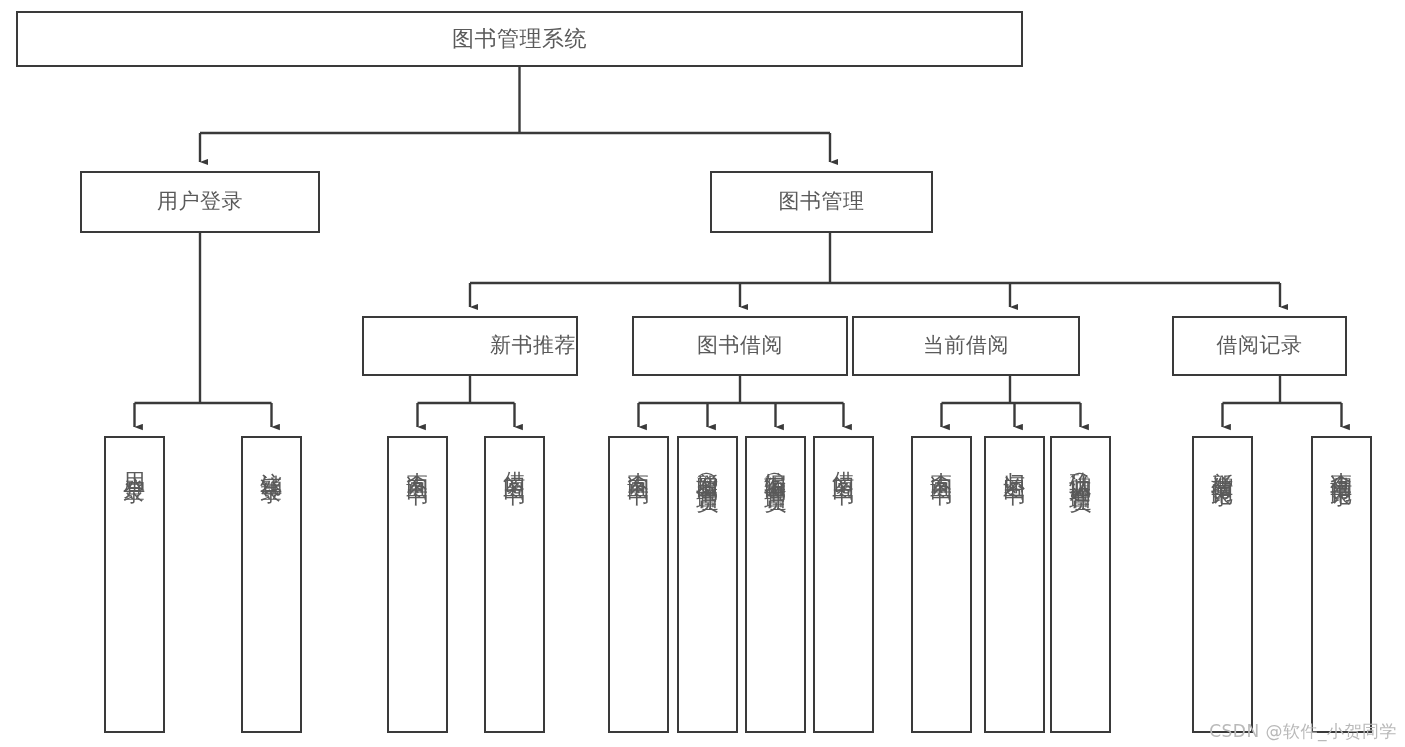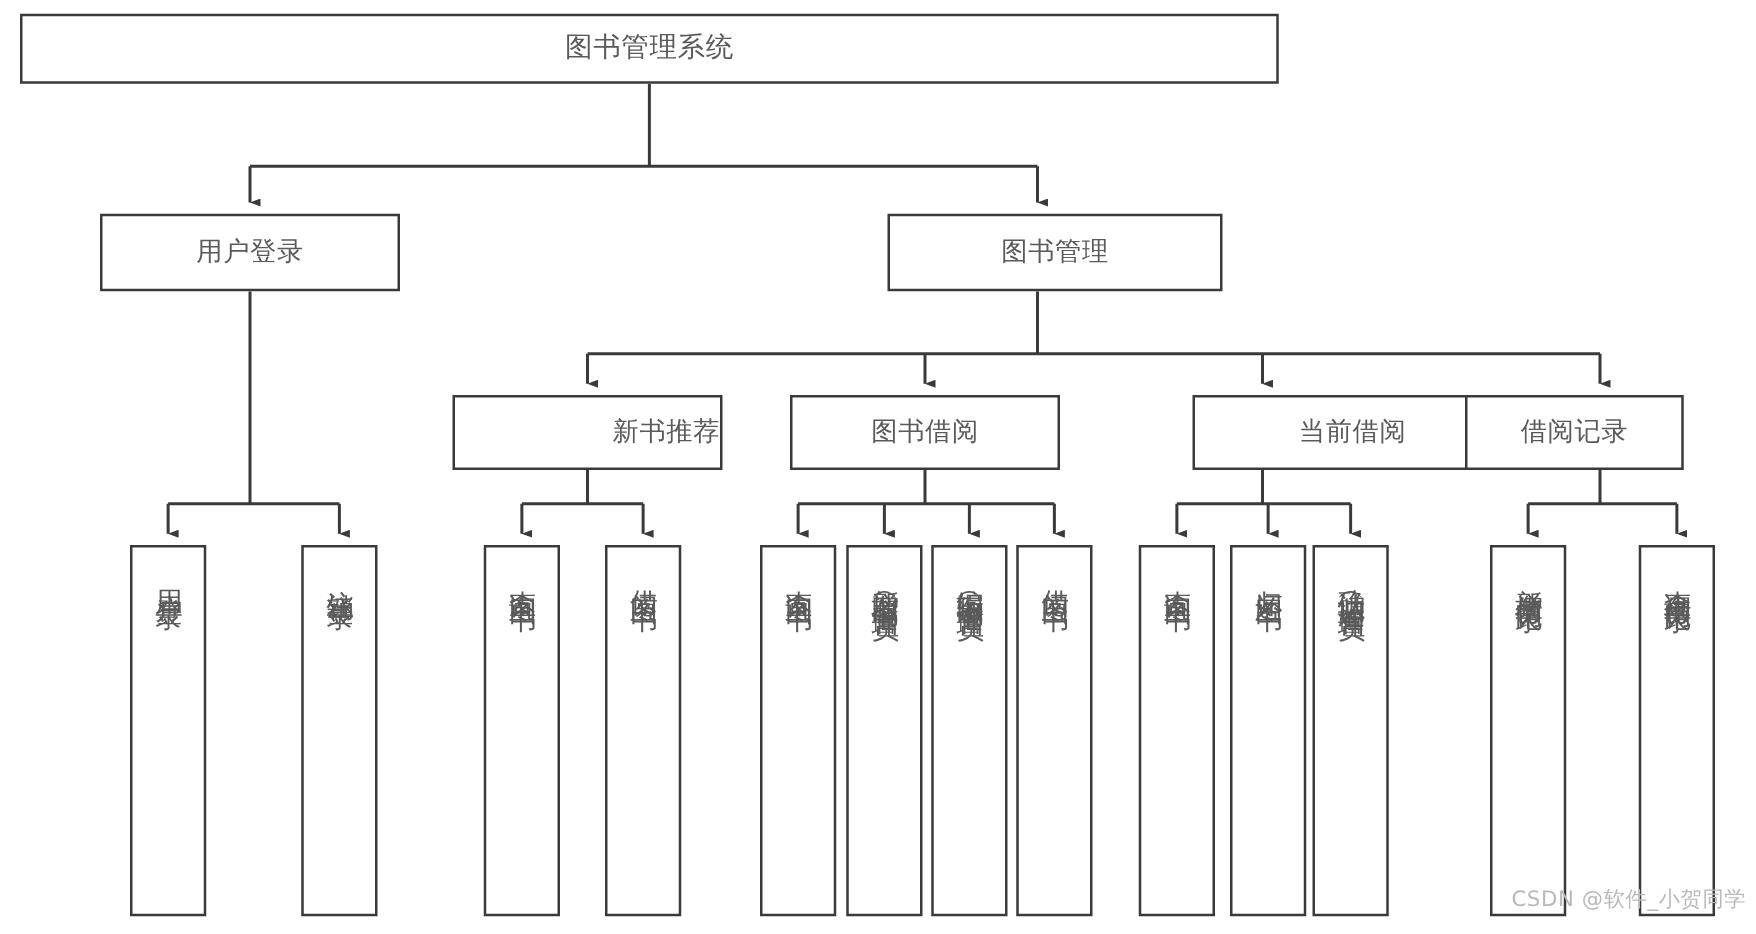--- a/index.html
+++ b/index.html
@@ -66,21 +66,21 @@
     line-height: 1.25;
     letter-spacing: 4px;
     white-space: nowrap;
   }
   .node.v.tall-text .node-label {
     letter-spacing: 3px;
   }
   #watermark {
     position: absolute;
     right: 8px;
-    bottom: 16px;
+    bottom: 4px;
     font-size: 17px;
     color: #b9b9b9;
     font-family: "DejaVu Sans", "Liberation Sans", sans-serif;
     white-space: nowrap;
     letter-spacing: 0.5px;
     margin-left: 20px;
   }
 </style>
 </head>
 <body>
@@ -130,30 +130,30 @@
       </g>
   </svg>
 
   <div id="nodes-container">
       <div class="node h root" style="left: 16px; top: 11px; width: 1007px; height: 56px;">
         <span class="node-label">图书管理系统</span>
       </div>
       <div class="node h" style="left: 80px; top: 171px; width: 240px; height: 62px;">
         <span class="node-label">用户登录</span>
       </div>
-      <div class="node h" style="left: 710px; top: 171px; width: 268px; height: 62px;">
+      <div class="node h" style="left: 710px; top: 171px; width: 223px; height: 62px;">
         <span class="node-label">图书管理</span>
       </div>
       <div class="node h" style="left: 362px; top: 316px; width: 216px; height: 60px; justify-content: flex-end;">
         <span class="node-label">新书推荐</span>
       </div>
       <div class="node h" style="left: 632px; top: 316px; width: 216px; height: 60px; align-items: center;">
         <span class="node-label">图书借阅</span>
       </div>
-      <div class="node h" style="left: 954px; top: 316px; width: 256px; height: 60px;">
+      <div class="node h" style="left: 852px; top: 316px; width: 228px; height: 60px;">
         <span class="node-label">当前借阅</span>
       </div>
       <div class="node h" style="left: 1172px; top: 316px; width: 175px; height: 60px;">
         <span class="node-label">借阅记录</span>
       </div>
       <div class="node v" style="left: 104px; top: 436px; width: 61px; height: 297px;">
         <span class="node-label">用户登录</span>
       </div>
       <div class="node v" style="left: 241px; top: 436px; width: 61px; height: 297px;">
         <span class="node-label">注销登录</span>

